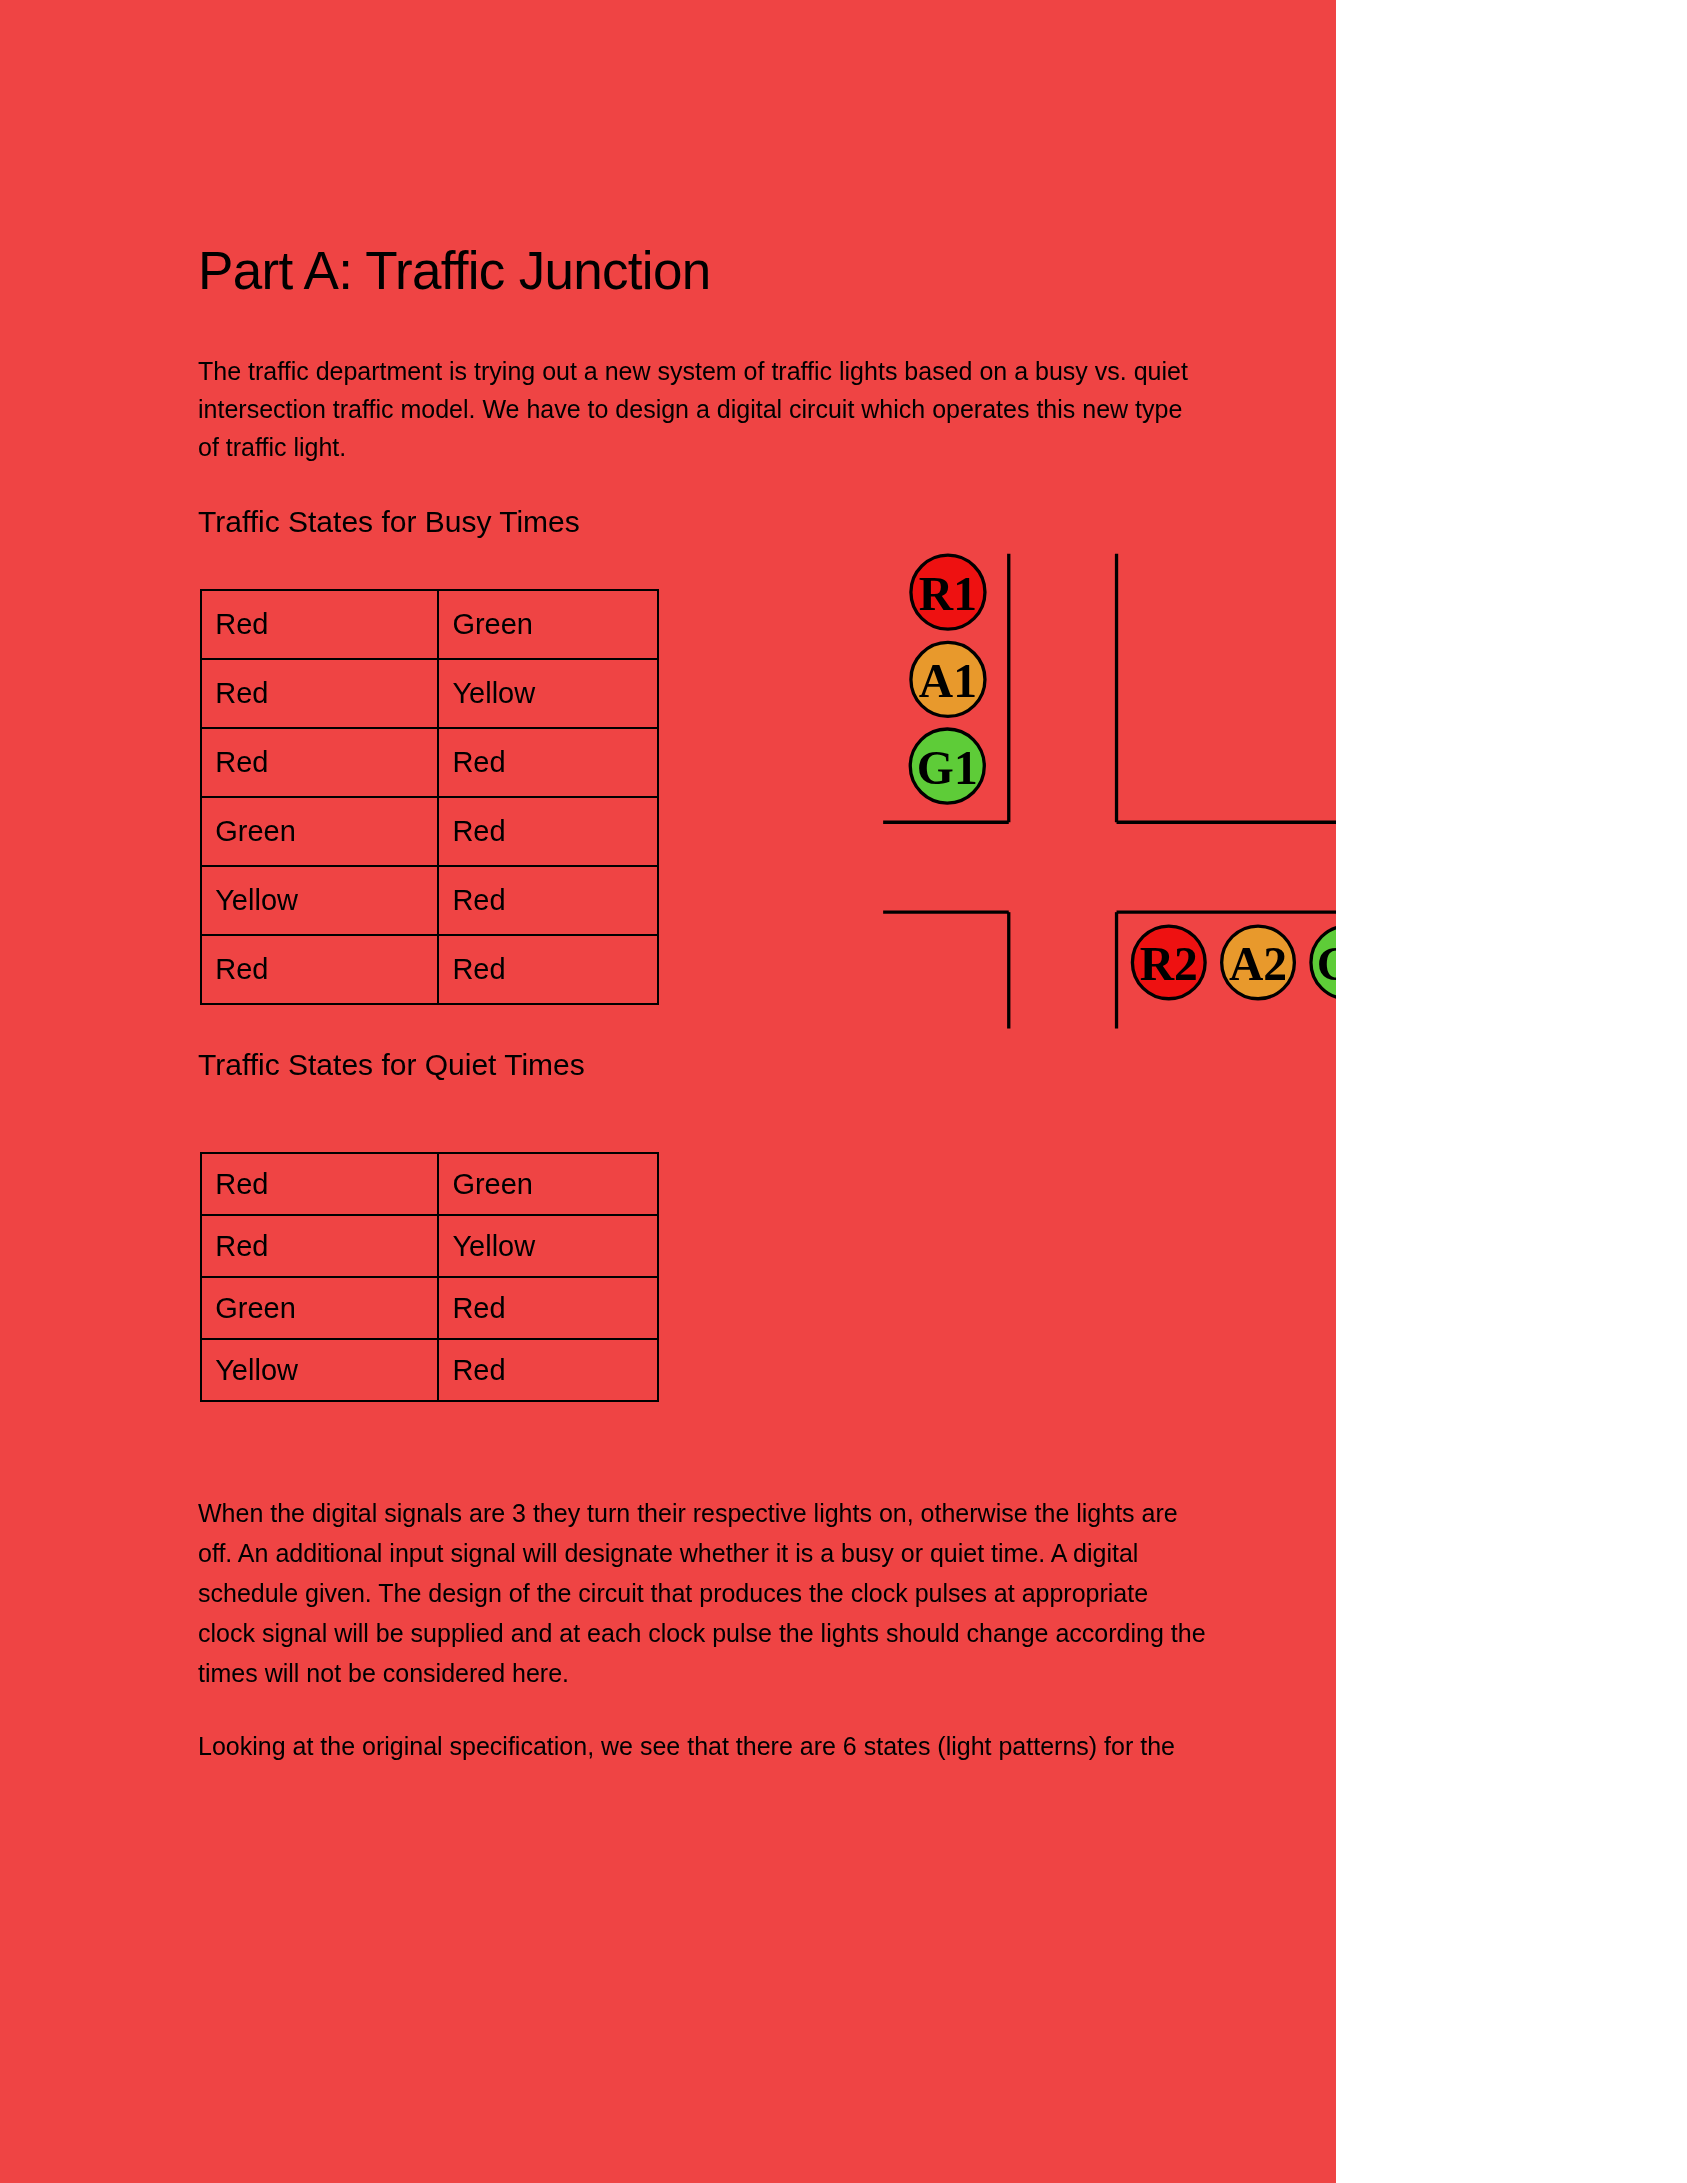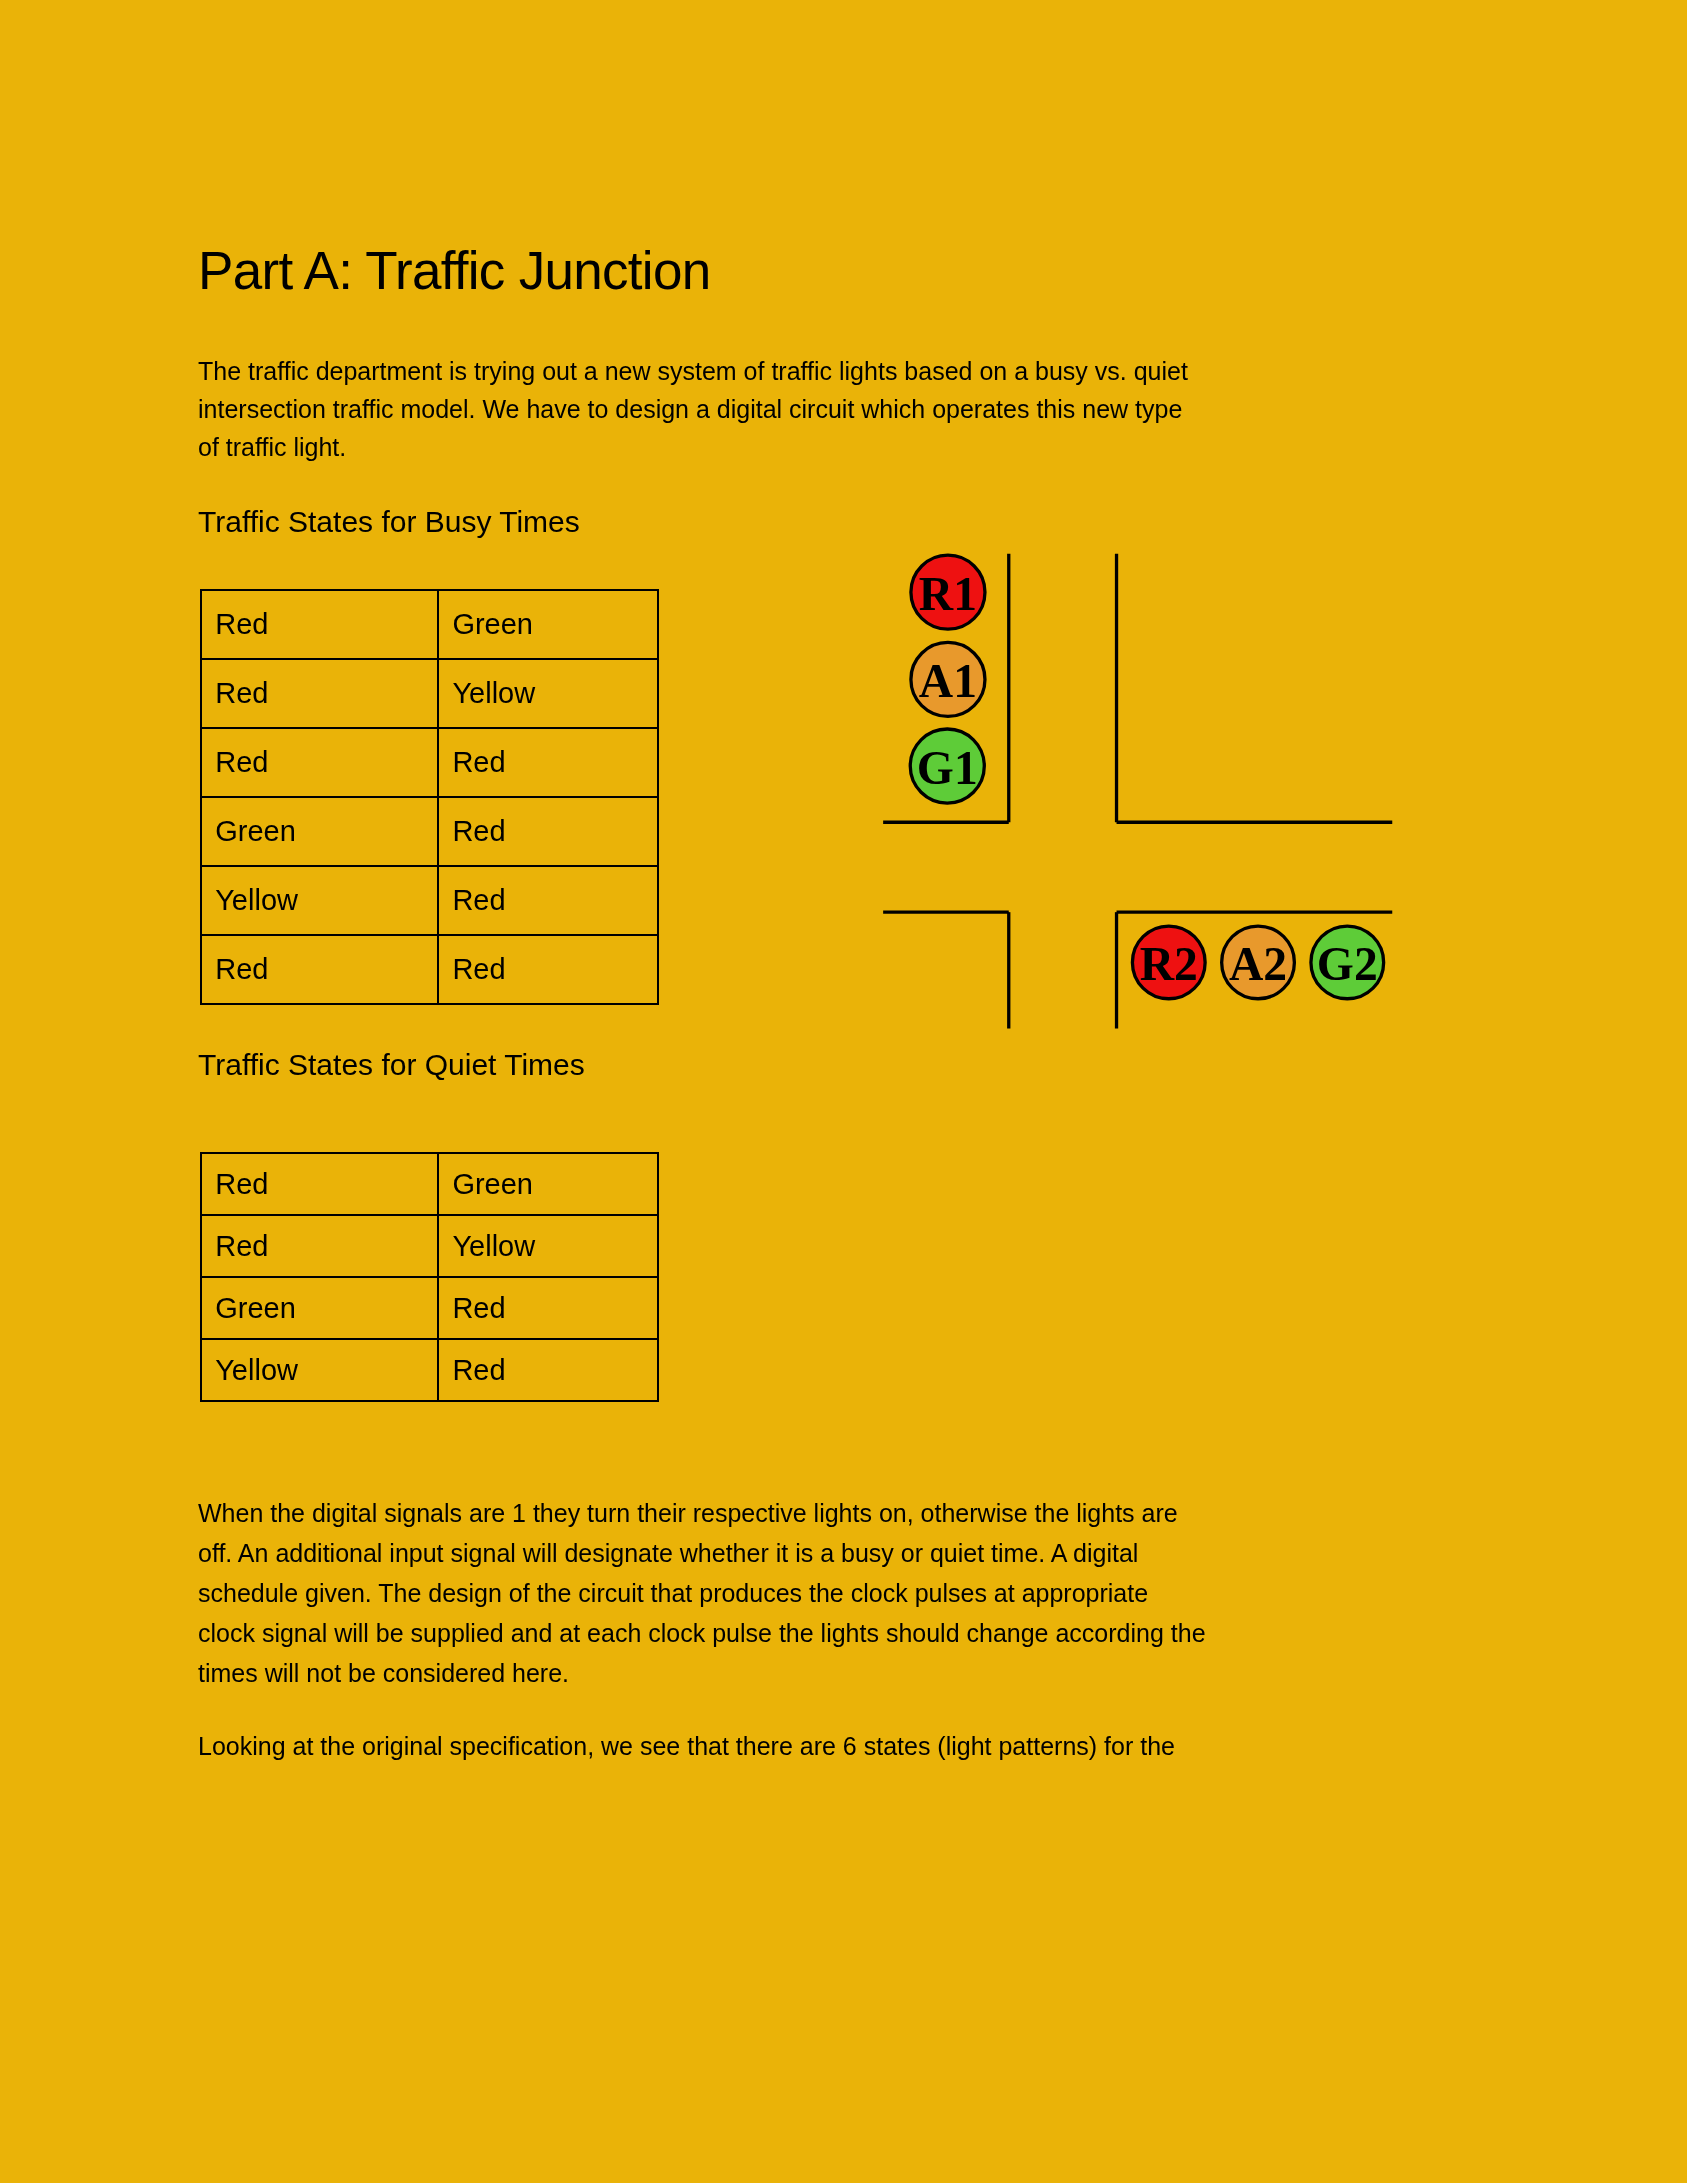--- a/index.html
+++ b/index.html
@@ -1,20 +1,20 @@
 <!DOCTYPE html>
 <html style="font-size:10.6px"><head>
 <meta charset="utf-8">
 <style>
   html,body { margin:0; padding:0; background:#ffffff; }
   .page {
     position:relative;
-    width:1687px;
+    width:1336px;
     height:2183px;
-    background:#eab308;
+    background:#ef4444;
     overflow:hidden;
     font-family:"Liberation Sans", sans-serif;
     color:#000000;
   }
   .doc-title {
     position:absolute;
     left:198px; top:239px;
     margin:0;
     font-size:53px;
     font-weight:400;
@@ -171,21 +171,21 @@
     <circle cx="1767" cy="1455" r="55" stroke="#000" stroke-width="5" fill="#ee1111"></circle>
     <text x="1767" y="1482">R2</text>
     <circle cx="1902" cy="1455" r="55" stroke="#000" stroke-width="5" fill="#e8992c"></circle>
     <text x="1902" y="1482">A2</text>
     <circle cx="2037" cy="1455" r="55" stroke="#000" stroke-width="5" fill="#5ecc38"></circle>
     <text x="2037" y="1482">G2</text>
   </svg>
 
   <div class="paragraphs">
     <div class="para">
-      <div class="tline">When the digital signals are 1 they turn their respective lights on, otherwise the lights are</div>
+      <div class="tline">When the digital signals are 3 they turn their respective lights on, otherwise the lights are</div>
       <div class="tline">off. An additional input signal will designate whether it is a busy or quiet time. A digital</div>
       <div class="tline">schedule given. The design of the circuit that produces the clock pulses at appropriate</div>
       <div class="tline">clock signal will be supplied and at each clock pulse the lights should change according the</div>
       <div class="tline">times will not be considered here.</div>
     </div>
     <div class="para">
       <div class="tline">Looking at the original specification, we see that there are 6 states (light patterns) for the</div>
     </div>
   </div>
 

